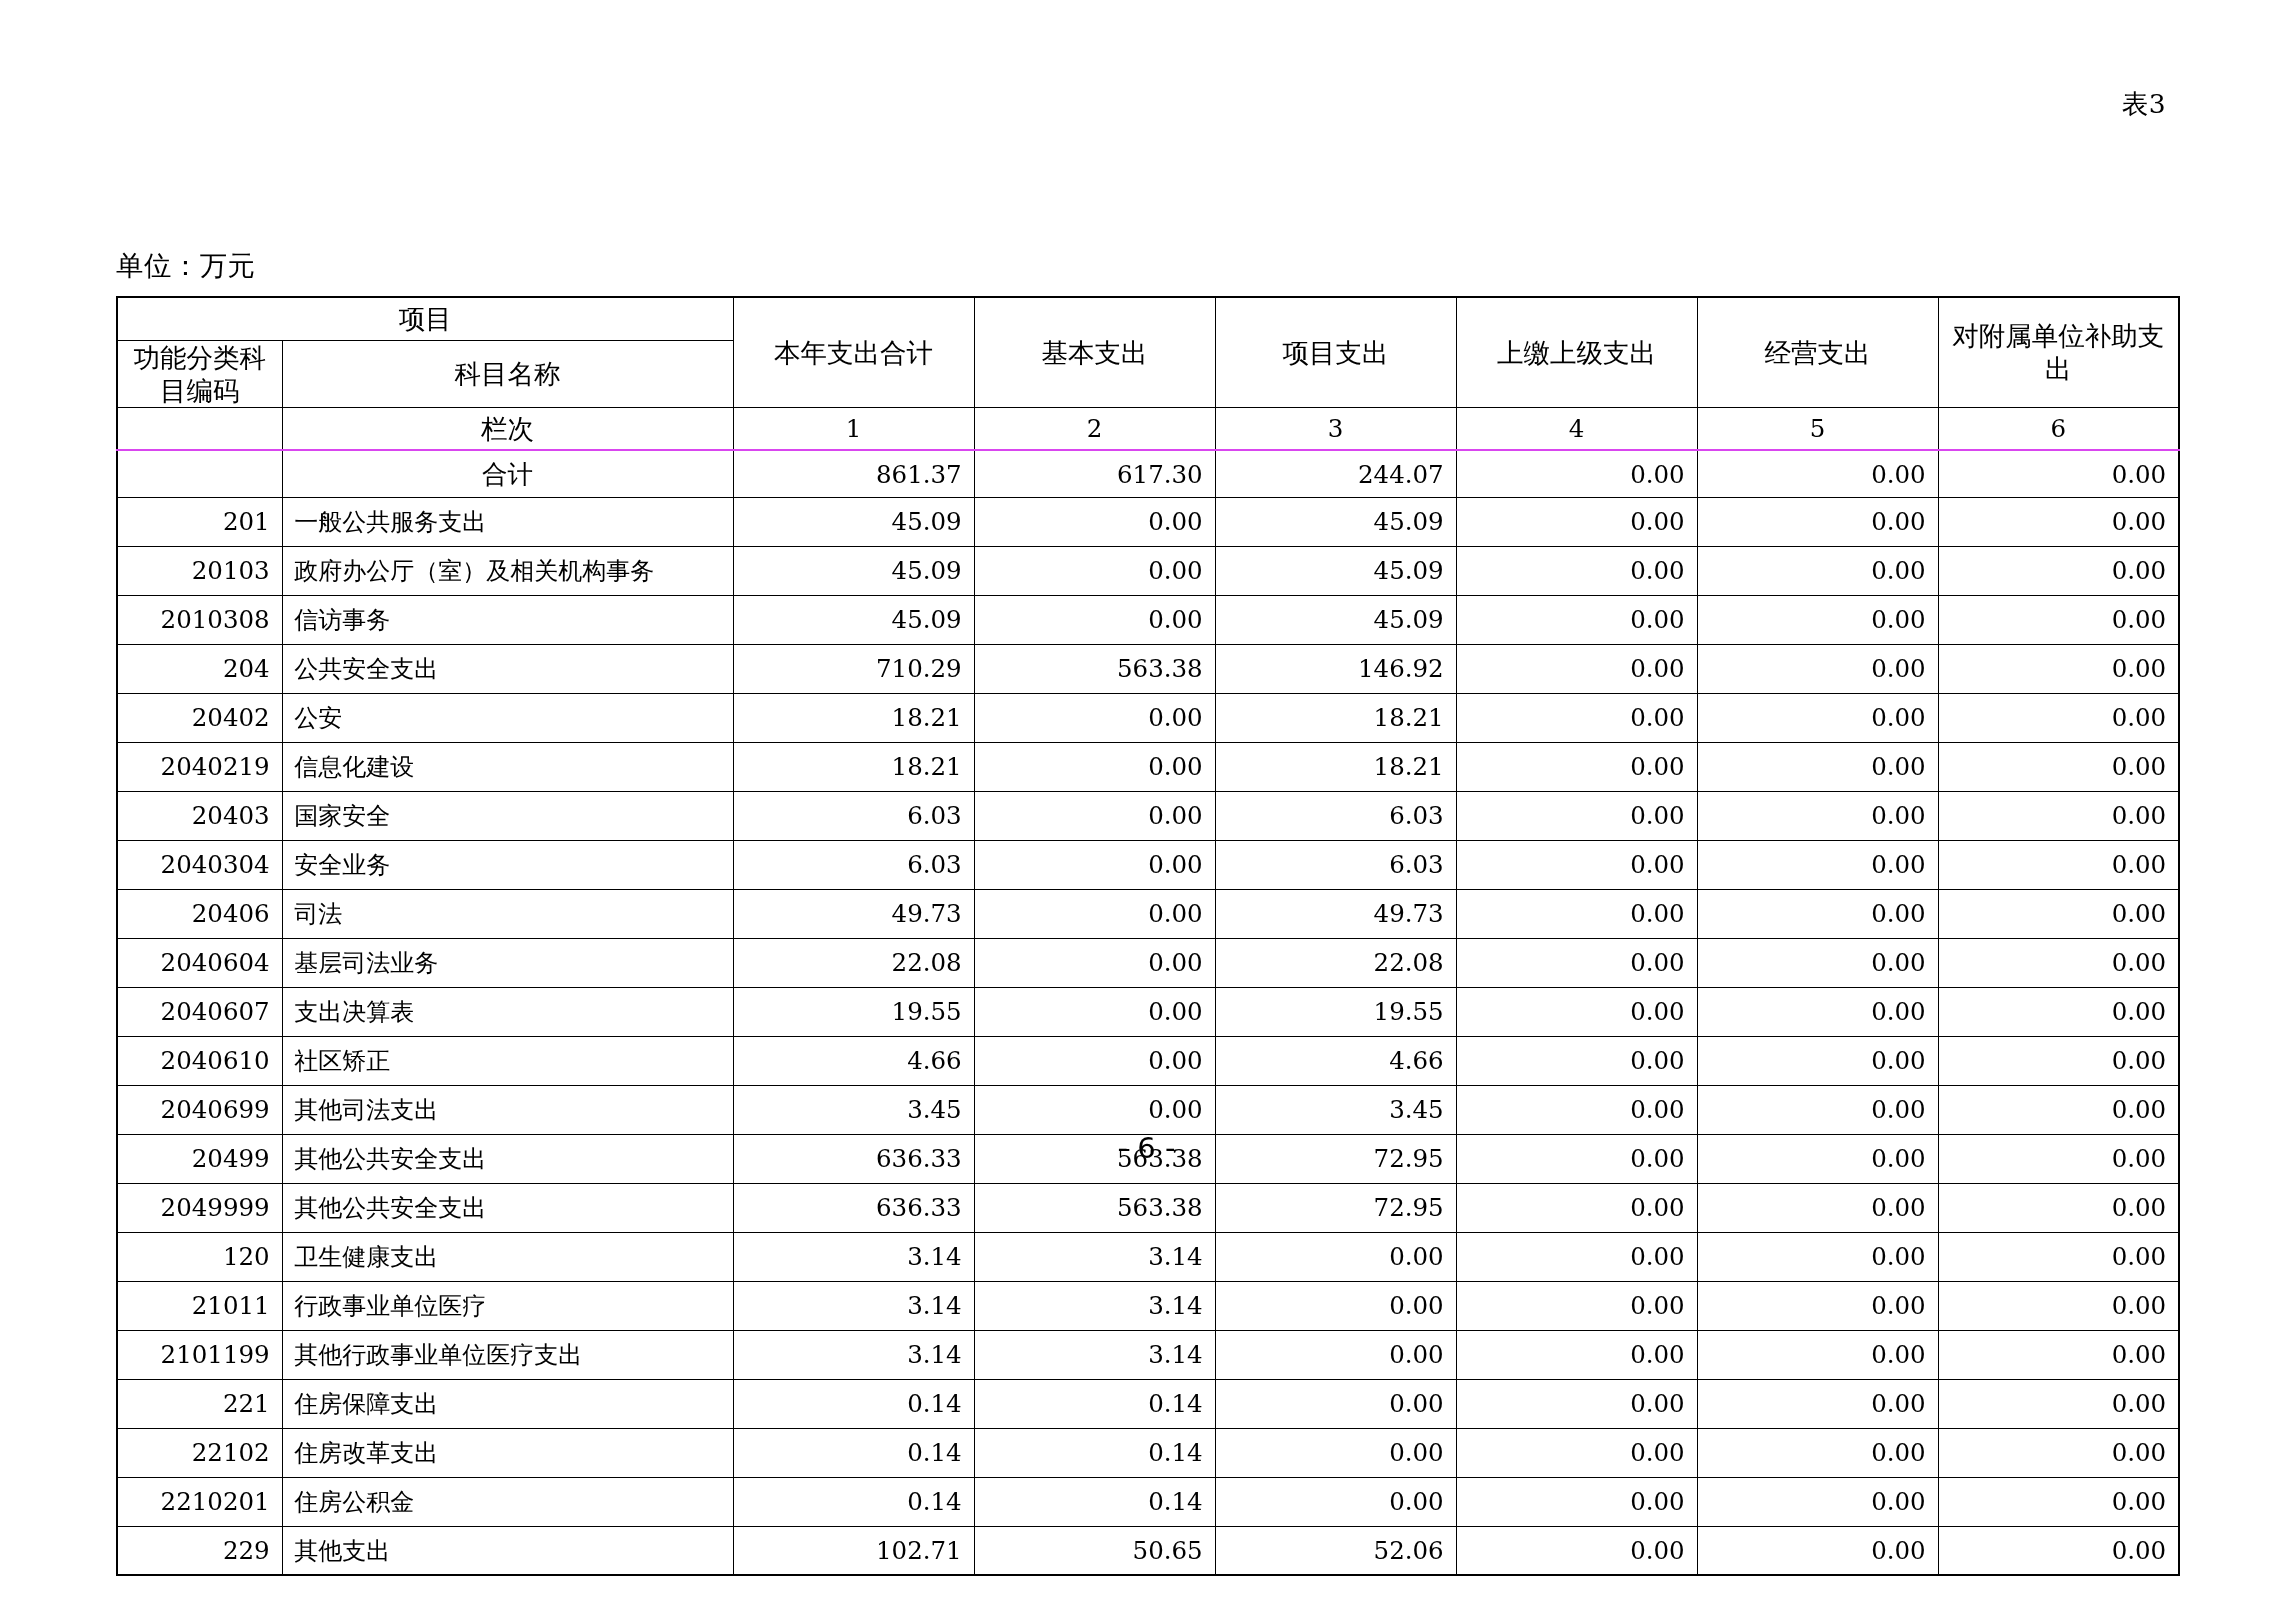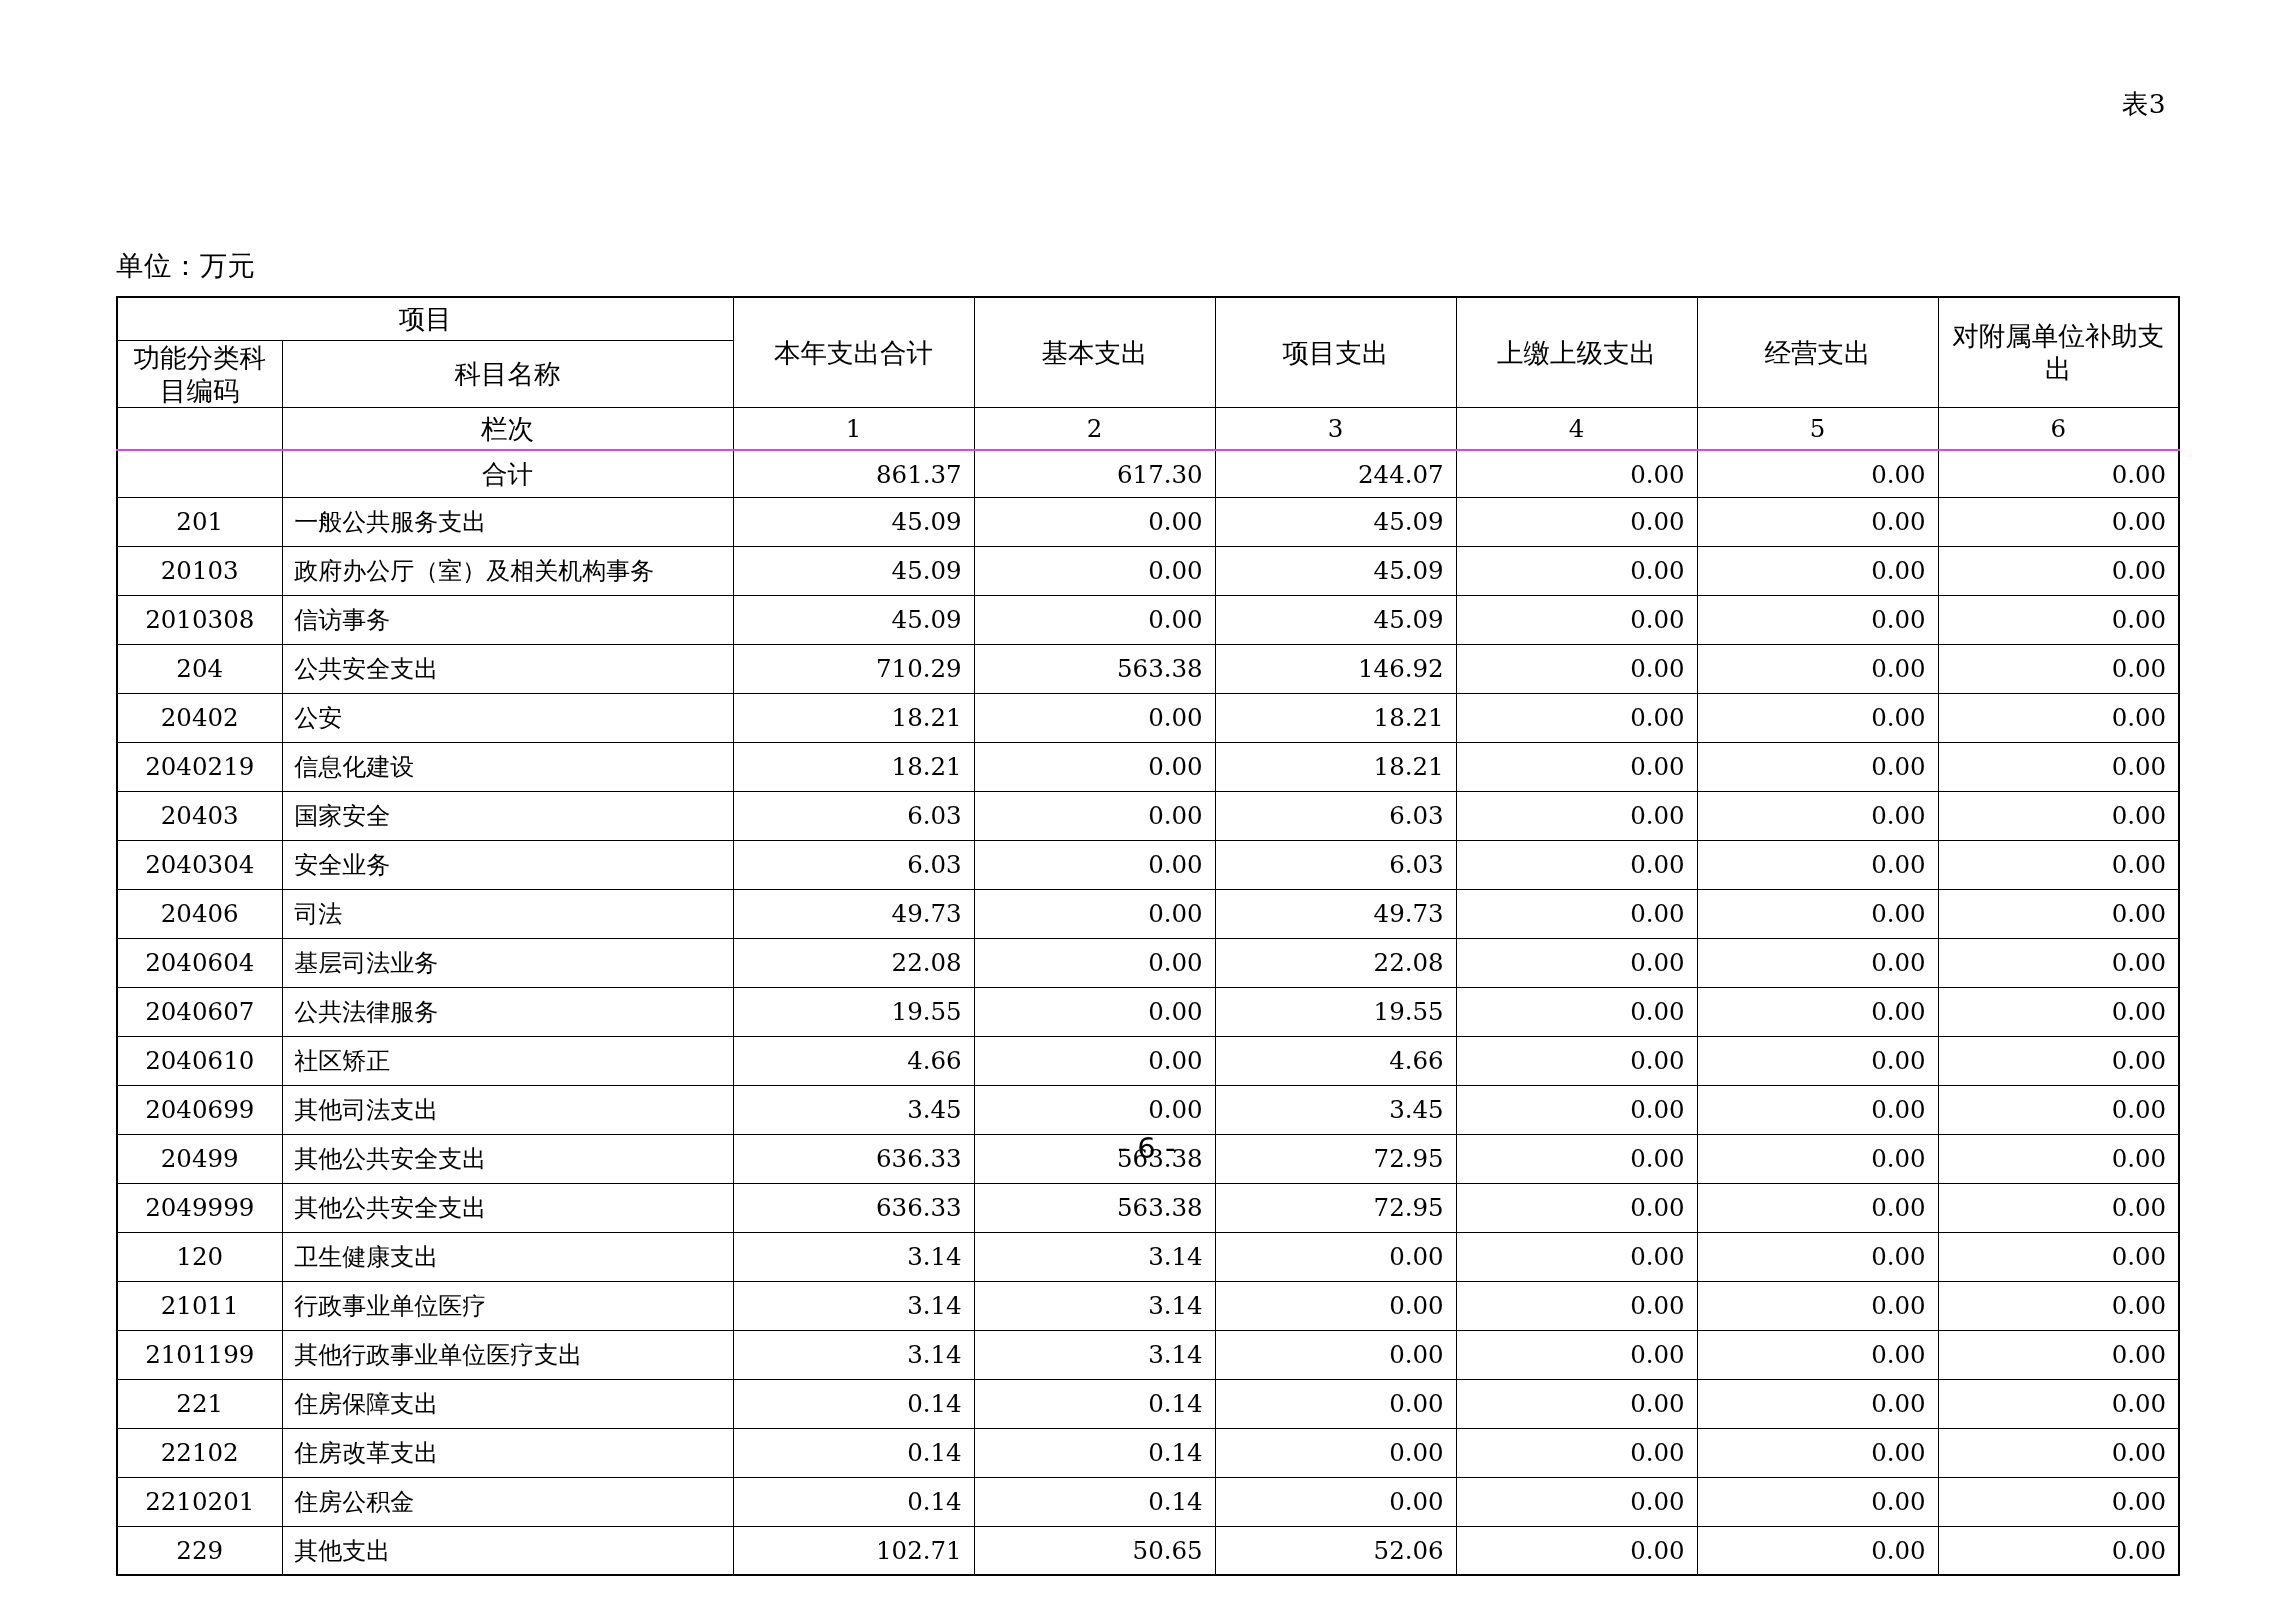--- a/index.html
+++ b/index.html
@@ -94,21 +94,21 @@
   col.c-num    { width: 241px; }
   .hdr-tall { height: 94px; }
   .hdr-proj { height: 43px; }
 
   td.num {
     text-align: right;
     padding-right: 21.6px;
     font-size: 24.5px;
   }
   td.code {
-    text-align: center;
+    text-align: right;
     padding-left: 21.6px;
     font-size: 24.5px;
   }
   td.name {
     text-align: left;
     padding-left: 21.6px;
     font-size: 24px;
   }
   td.name-center {
     text-align: center;
@@ -295,21 +295,21 @@
             <td class="name">基层司法业务</td>
             <td class="num">22.08</td>
             <td class="num">0.00</td>
             <td class="num">22.08</td>
             <td class="num">0.00</td>
             <td class="num">0.00</td>
             <td class="num">0.00</td>
           </tr>
           <tr class="data-row">
             <td class="code">2040607</td>
-            <td class="name">公共法律服务</td>
+            <td class="name">支出决算表</td>
             <td class="num">19.55</td>
             <td class="num">0.00</td>
             <td class="num">19.55</td>
             <td class="num">0.00</td>
             <td class="num">0.00</td>
             <td class="num">0.00</td>
           </tr>
           <tr class="data-row">
             <td class="code">2040610</td>
             <td class="name">社区矫正</td>

